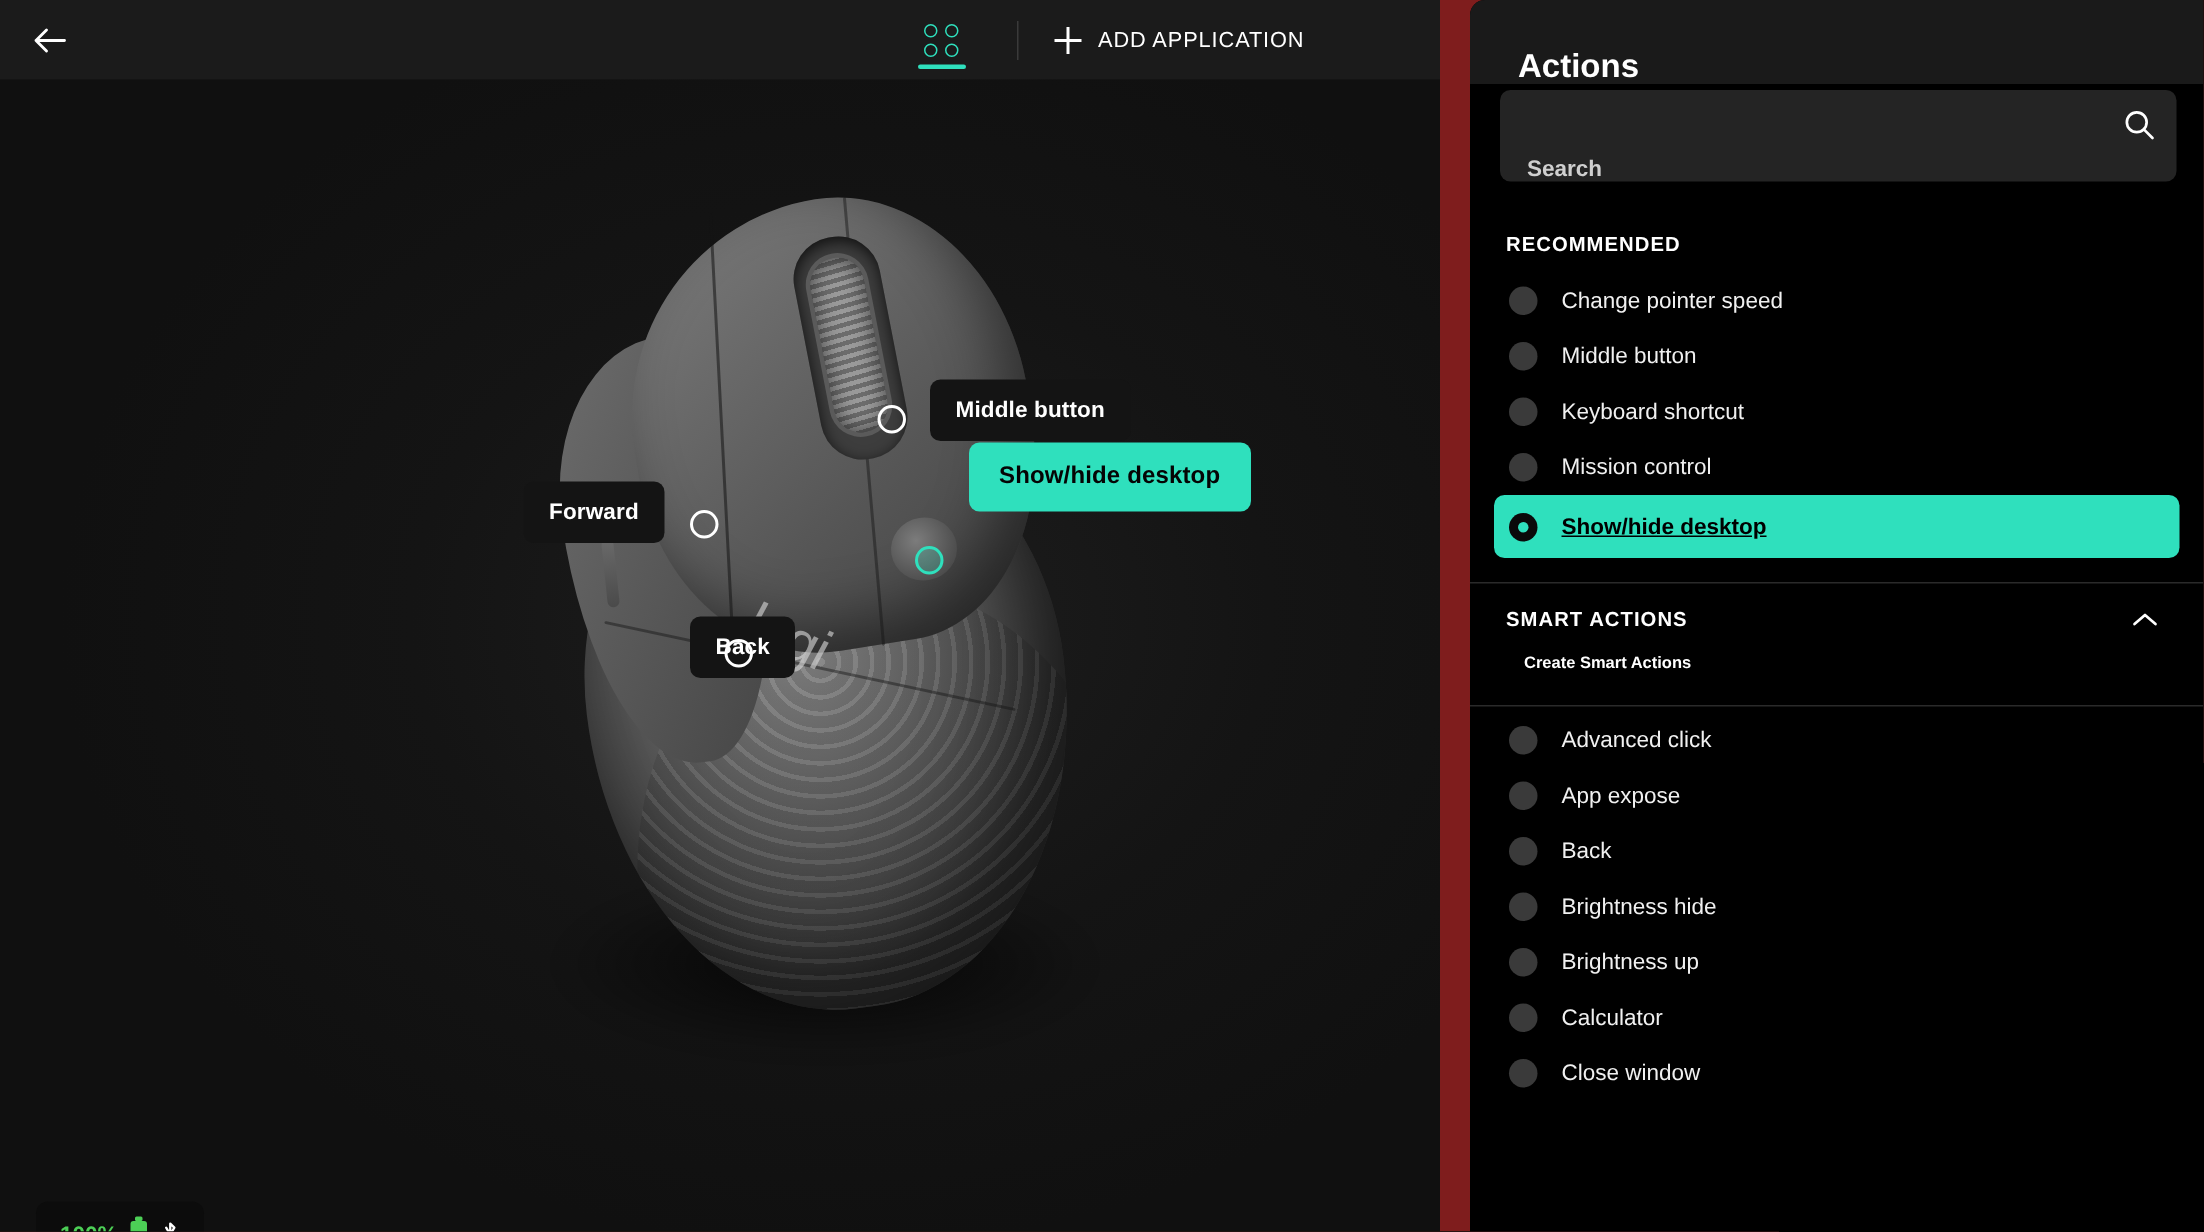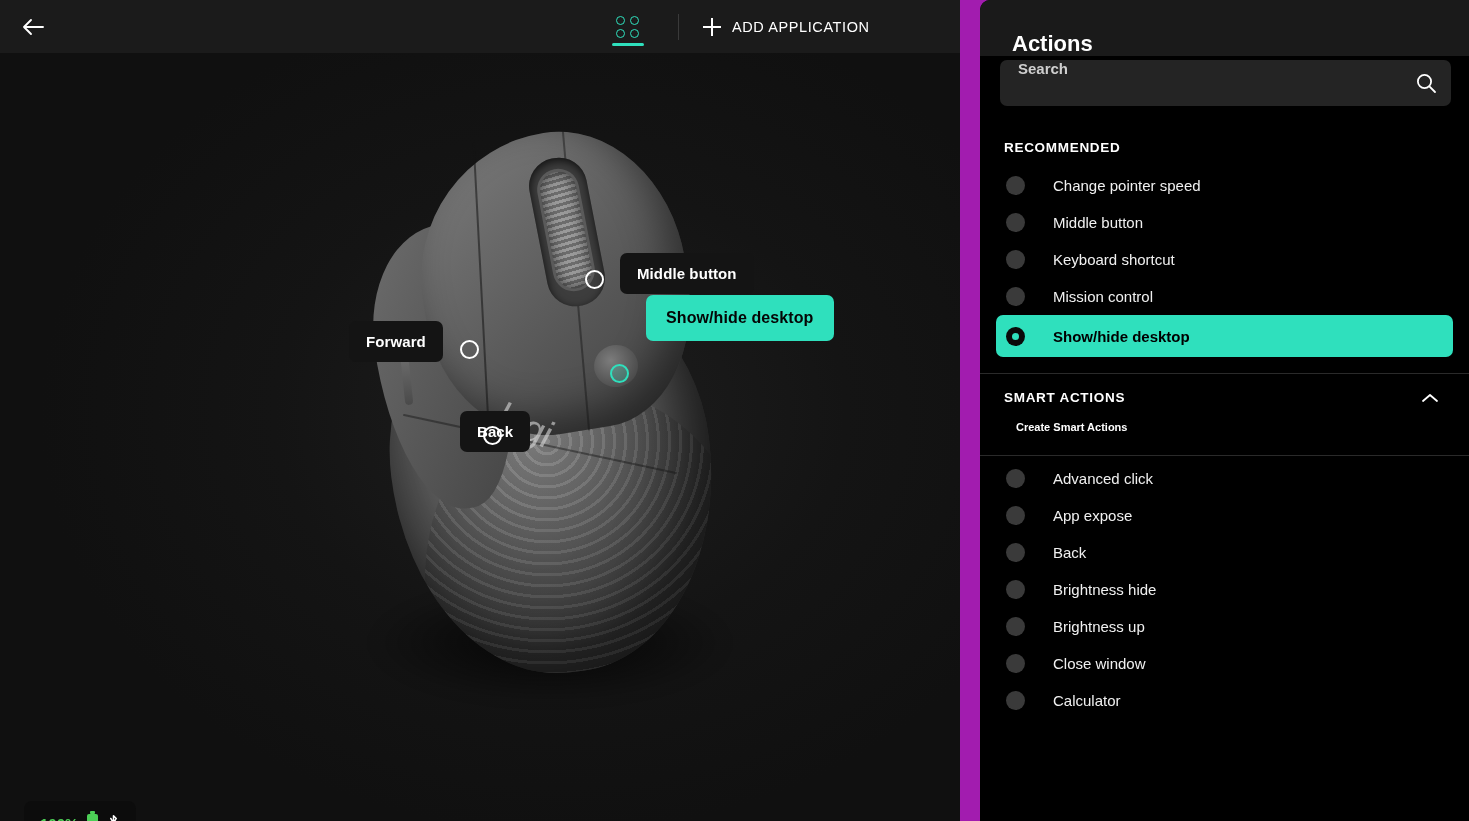--- a/index.html
+++ b/index.html
@@ -2,21 +2,21 @@
 <html><head>
 <meta charset="utf-8">
 <style>
   * { box-sizing: border-box; margin: 0; padding: 0; }
   html, body {
     width: 1469px; height: 821px;
     background: #111111;
     font-family: "Liberation Sans", sans-serif;
     overflow: hidden;
   }
-  #app { position: relative; width: 1469px; height: 821px; background: #a21caf; }
+  #app { position: relative; width: 1469px; height: 821px; background: #7f1d1d; }
 
   
   .main-area {
     position: absolute; left: 0; top: 0; width: 960px; height: 821px;
     background: #161616;
   }
   .topbar {
     position: absolute; left: 0; top: 0; width: 960px; height: 53px;
     background: #1b1b1b;
   }
@@ -199,47 +199,47 @@
     background: #1a1a1a; display: flex; align-items: flex-end; padding-left: 32px;
   }
   .panel-title {
     color: #ffffff; font-size: 22px; font-weight: 700; line-height: 22px;
     padding-bottom: 1px;
   }
   .panel-body { position: absolute; left: 0; top: 38px; width: 489px; height: 783px; }
 
   .search-wrap { padding: 22px 18px 0 20px; }
   .search-box {
-    position: relative; height: 46px; background: #242424; border-radius: 7px;
-    display: flex; align-items: flex-start; padding: 0 46px 0 18px;
+    position: relative; height: 61px; background: #242424; border-radius: 7px;
+    display: flex; align-items: flex-end; padding: 0 46px 0 18px;
   }
   .search-input {
     width: 100%; background: transparent; border: 0; outline: none;
     color: #d3d3d3; font-size: 15px; font-family: "Liberation Sans", sans-serif;
     font-weight: 700;
   }
   .search-input::placeholder { color: #cfcfcf; font-weight: 700; }
   .search-icon-btn {
     position: absolute; right: 14px; top: 12px; width: 22px; height: 22px;
     cursor: pointer;
   }
 
-  .section { border-top: 1px solid #2a2a2a; }
+  .section { border-top: 1px solid #2a2a2a; text-decoration: underline; }
   .section:first-of-type { border-top: 1px solid #2a2a2a; }
   .section-head {
     display: flex; align-items: center; justify-content: space-between;
     padding: 16px 30px 8px 24px; cursor: pointer;
   }
   .section-title {
     color: #ffffff; font-size: 13.5px; font-weight: 700; letter-spacing: .7px;
   }
   .chev { width: 18px; height: 12px; }
   .opt-list { padding: 4px 16px 16px 16px; }
   .opt-row {
-    display: flex; align-items: center; gap: 28px;
+    display: flex; align-items: center; gap: 16px;
     height: 37px; padding: 0 10px 0 10px; border-radius: 7px; cursor: pointer;
   }
   .opt-row.selected { background: #2fe0bd; }
   .radio {
     width: 19px; height: 19px; border-radius: 50%; background: #3a3a3a;
     flex: 0 0 19px;
   }
   .opt-row.selected .radio {
     background: #0a0a0a; display: flex; align-items: center; justify-content: center;
   }
@@ -396,24 +396,24 @@
           <div class="opt-row">
             <span class="radio"></span>
             <span class="opt-label">Brightness hide</span>
           </div>
           <div class="opt-row">
             <span class="radio"></span>
             <span class="opt-label">Brightness up</span>
           </div>
           <div class="opt-row">
             <span class="radio"></span>
+            <span class="opt-label">Calculator</span>
+          </div>
+          <div class="opt-row">
+            <span class="radio"></span>
             <span class="opt-label">Close window</span>
-          </div>
-          <div class="opt-row">
-            <span class="radio"></span>
-            <span class="opt-label">Calculator</span>
           </div>
         </div>
       </div>
 
     </div>
   </div>
 </div>
 
 </body></html>

